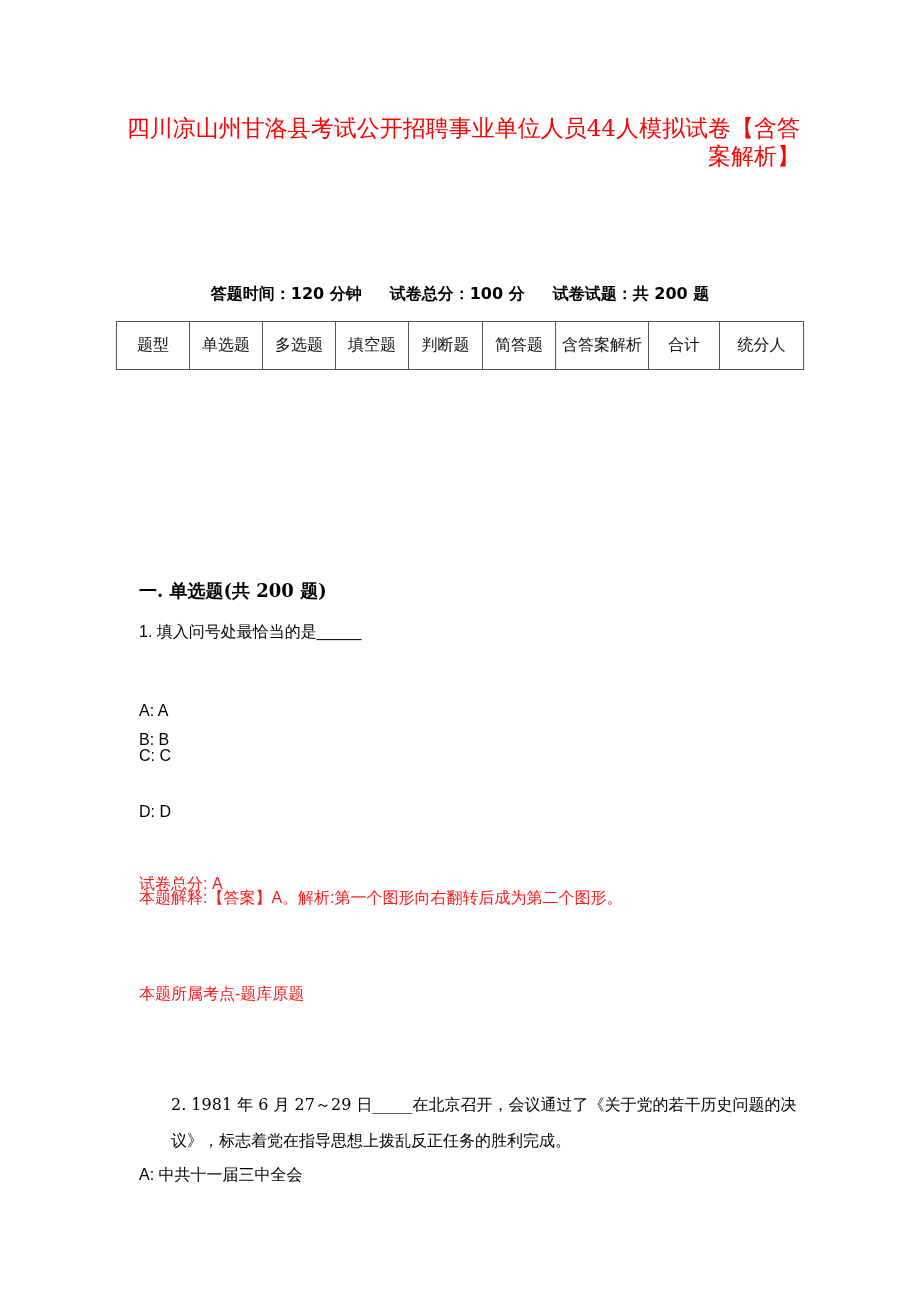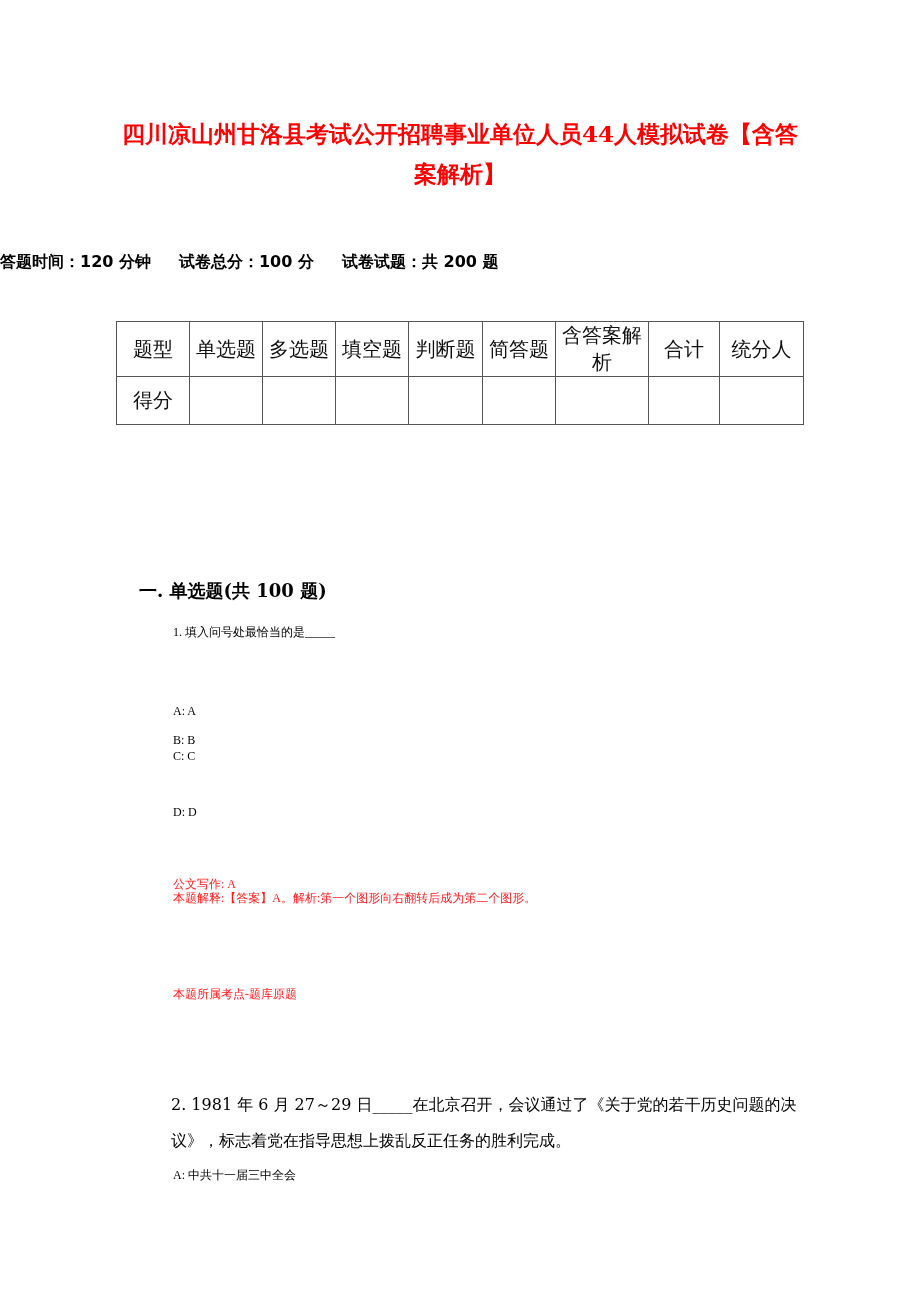--- a/index.html
+++ b/index.html
@@ -14,49 +14,49 @@
       overflow: hidden;
       font-family: "DejaVu Serif", "Liberation Serif", serif;
       color: #000000;
     }
     .abs { position: absolute; }
 
     .title {
       left: 120px;
       width: 680px;
       top: 114px;
-      text-align: center;
+      text-align: right;
       color: #ff0000;
       font-family: "DejaVu Serif", "Liberation Serif", serif;
-      font-weight: bold;
+      font-weight: normal;
       font-size: 23px;
-      line-height: 40px;
+      line-height: 28px;
       letter-spacing: 0px;
     }
 
     .meta {
       left: 0;
       width: 920px;
-      top: 248px;
-      text-align: left;
+      top: 280px;
+      text-align: center;
       font-family: "DejaVu Sans", "Liberation Sans", sans-serif;
       font-weight: bold;
       font-size: 16px;
       line-height: 28px;
     }
     .meta span { display: inline-block; }
     .meta .gap { width: 28px; }
 
     table.score {
       position: absolute;
       left: 116px;
       top: 321px;
       border-collapse: collapse;
       font-family: "DejaVu Sans", "Liberation Sans", sans-serif;
-      font-size: 20px;
+      font-size: 16px;
       color: #111;
     }
     table.score td {
       border: 1.5px solid #555;
       height: 47px;
       padding: 0;
       text-align: center;
       vertical-align: middle;
     }
 
@@ -64,25 +64,24 @@
       left: 139px;
       top: 576px;
       font-family: "DejaVu Serif", "Liberation Serif", serif;
       font-weight: bold;
       font-size: 18px;
       line-height: 30px;
     }
 
     .q-line {
       left: 139px;
-      font-family: Liberation Serif, serif;
-      font-size: 12px;
+      font-family: Liberation Sans, sans-serif;
+      font-size: 16px;
       line-height: 26px;
       white-space: nowrap;
-      margin-left: 34px;
     }
     .q-wrap {
       left: 139px;
       width: 645px;
       font-family: "DejaVu Serif", "Liberation Serif", serif;
       font-size: 16px;
       line-height: 36px;
       margin-left: 32px;
     }
     .red { color: #ff1a1a; }
@@ -102,39 +101,28 @@
     <td style="width:72px">题型</td>
     <td style="width:72px">单选题</td>
     <td style="width:72px">多选题</td>
     <td style="width:72px">填空题</td>
     <td style="width:73px">判断题</td>
     <td style="width:72px">简答题</td>
     <td style="width:92px">含答案解析</td>
     <td style="width:70px">合计</td>
     <td style="width:83px">统分人</td>
   </tr>
-  <tr>
-    <td>得分</td>
-    <td></td>
-    <td></td>
-    <td></td>
-    <td></td>
-    <td></td>
-    <td></td>
-    <td></td>
-    <td></td>
-  </tr>
 </tbody>
   </table>
 
-<div class="abs section-heading">一. 单选题(共 100 题)</div>
+<div class="abs section-heading">一. 单选题(共 200 题)</div>
 
 <div class="abs q-line" style="top:619px">1. 填入问号处最恰当的是_____</div>
 <div class="abs q-line" style="top:698px">A: A</div>
 <div class="abs q-line" style="top:727px">B: B</div>
 <div class="abs q-line" style="top:743px">C: C</div>
 <div class="abs q-line" style="top:799px">D: D</div>
-<div class="abs q-line red" style="top:871px">公文写作: A</div>
+<div class="abs q-line red" style="top:871px">试卷总分: A</div>
 <div class="abs q-line red" style="top:885px">本题解释:【答案】A。解析:第一个图形向右翻转后成为第二个图形。</div>
 <div class="abs q-line red" style="top:981px">本题所属考点-题库原题</div>
 
 <div class="abs q-wrap" style="top:1087px">2. 1981 年 6 月 27～29 日_____在北京召开，会议通过了《关于党的若干历史问题的决议》，标志着党在指导思想上拨乱反正任务的胜利完成。</div>
 <div class="abs q-line" style="top:1162px">A: 中共十一届三中全会</div>
 
 </body></html>

